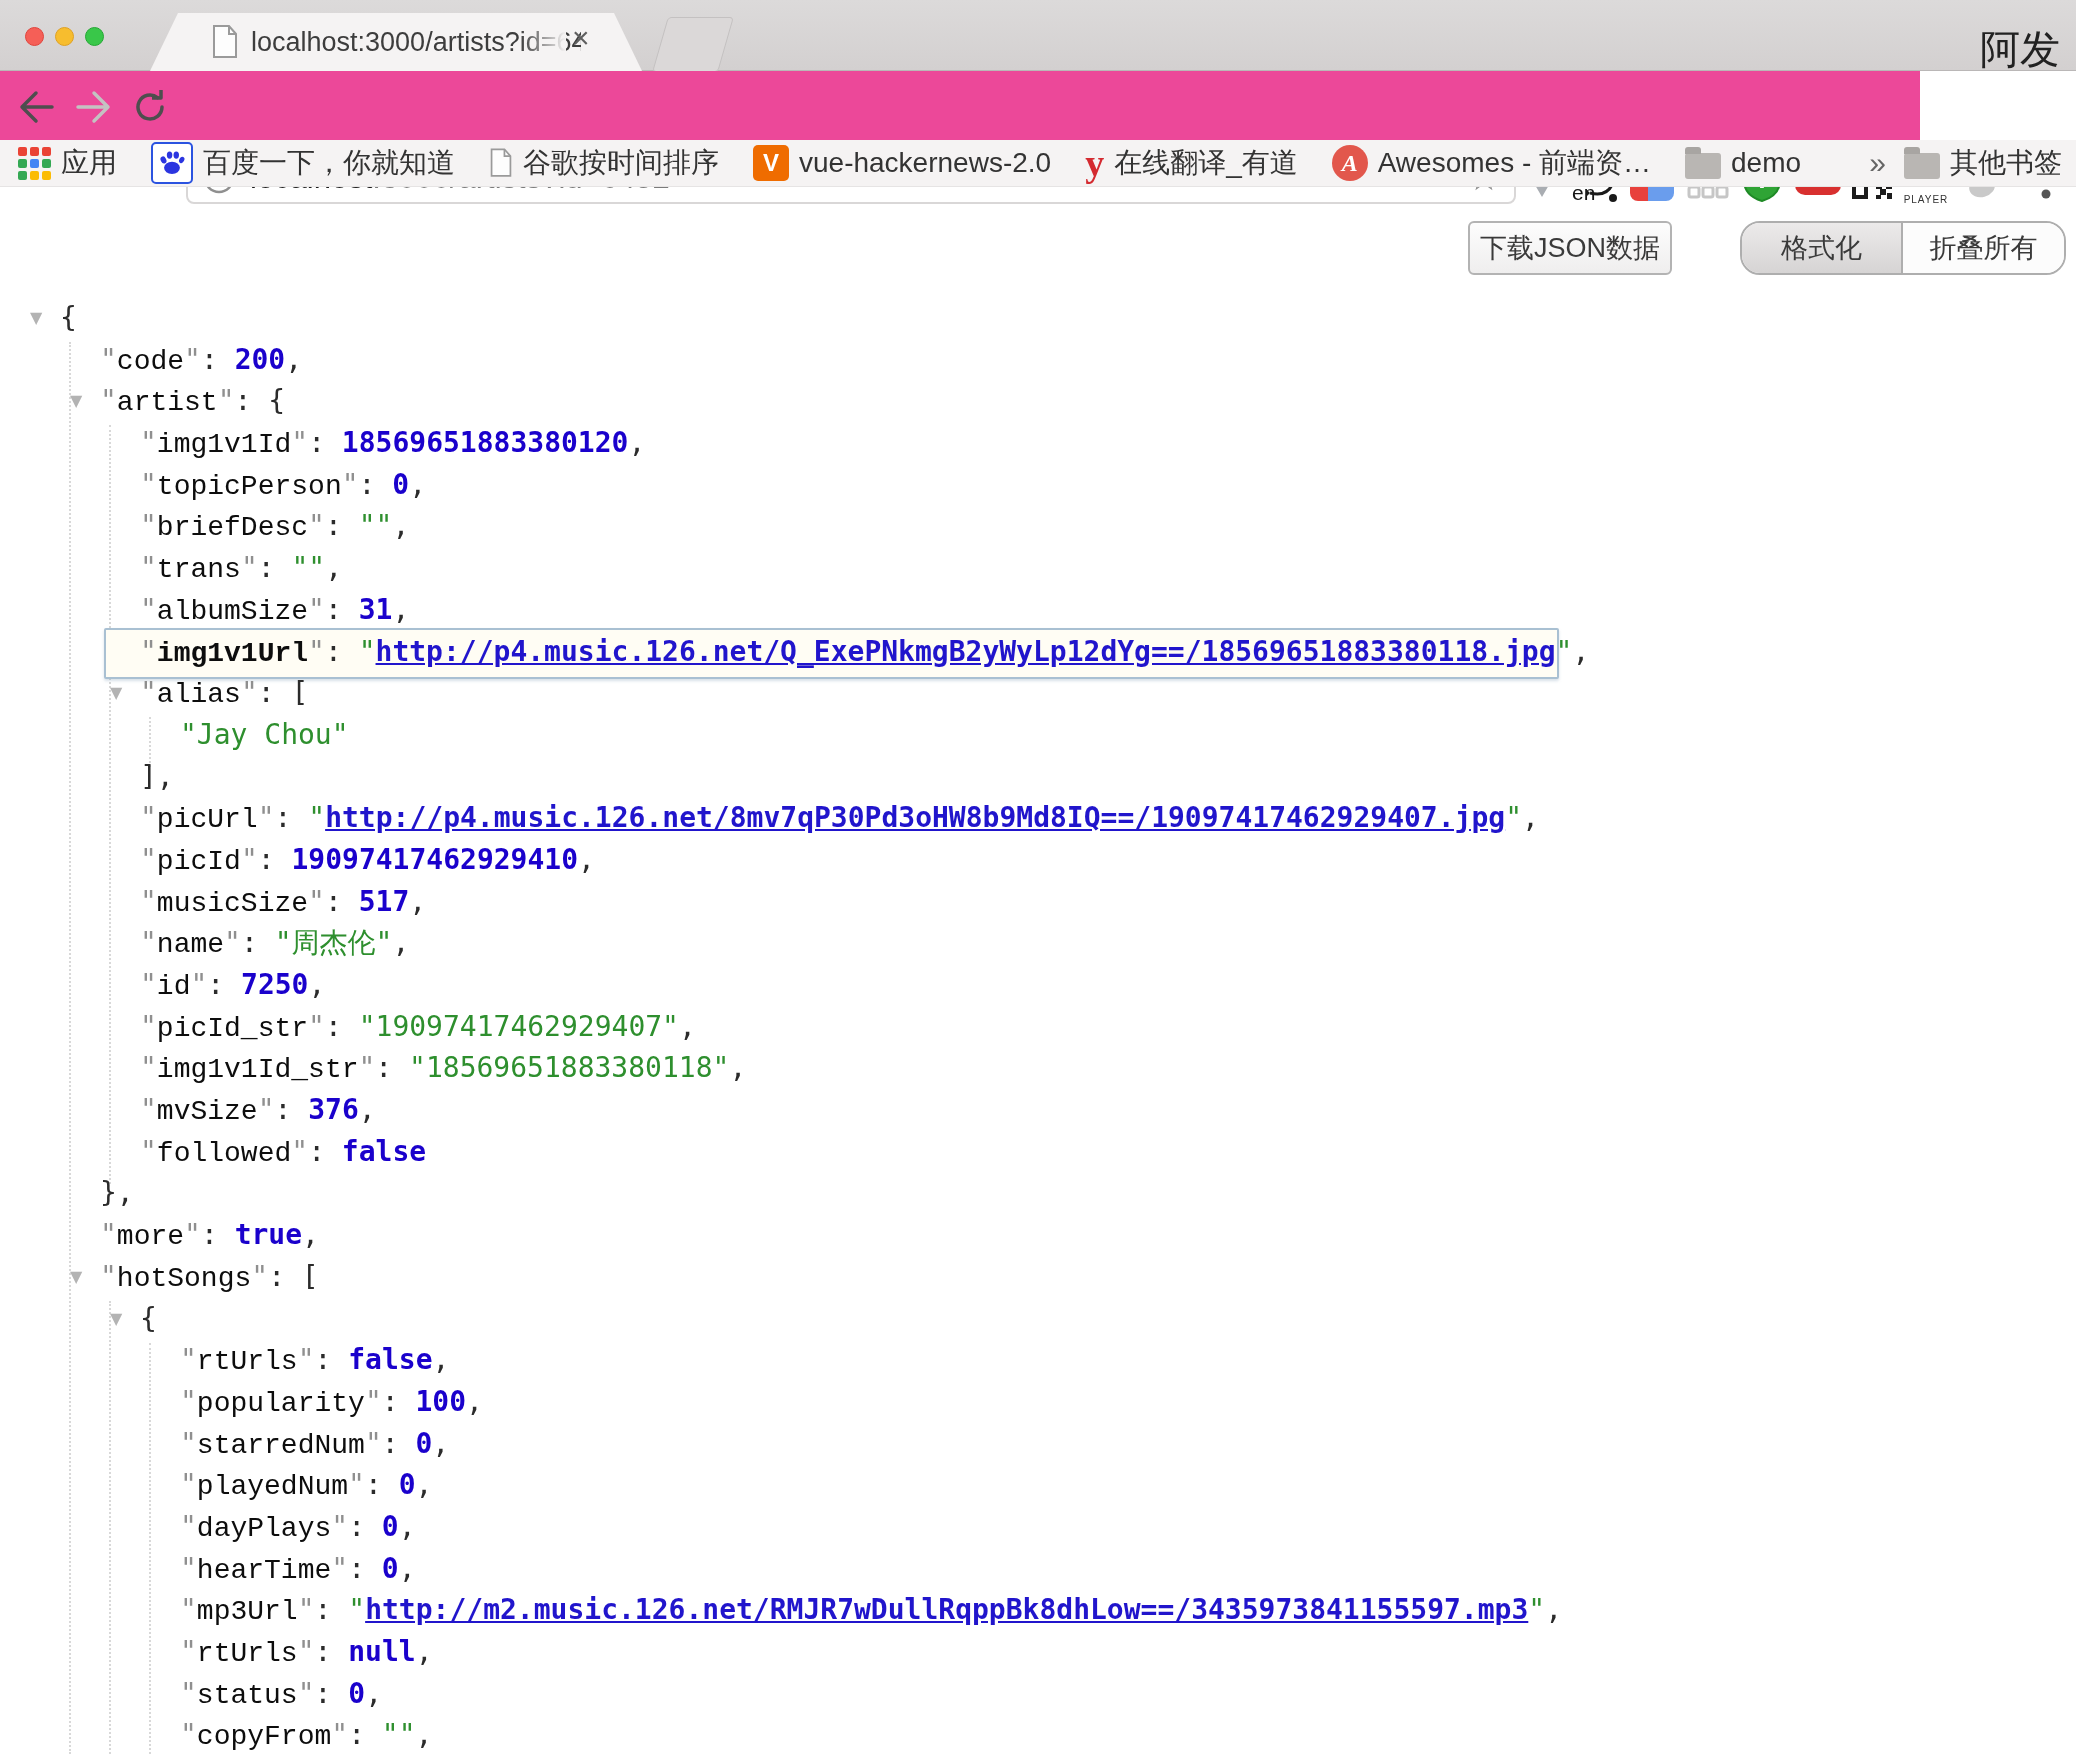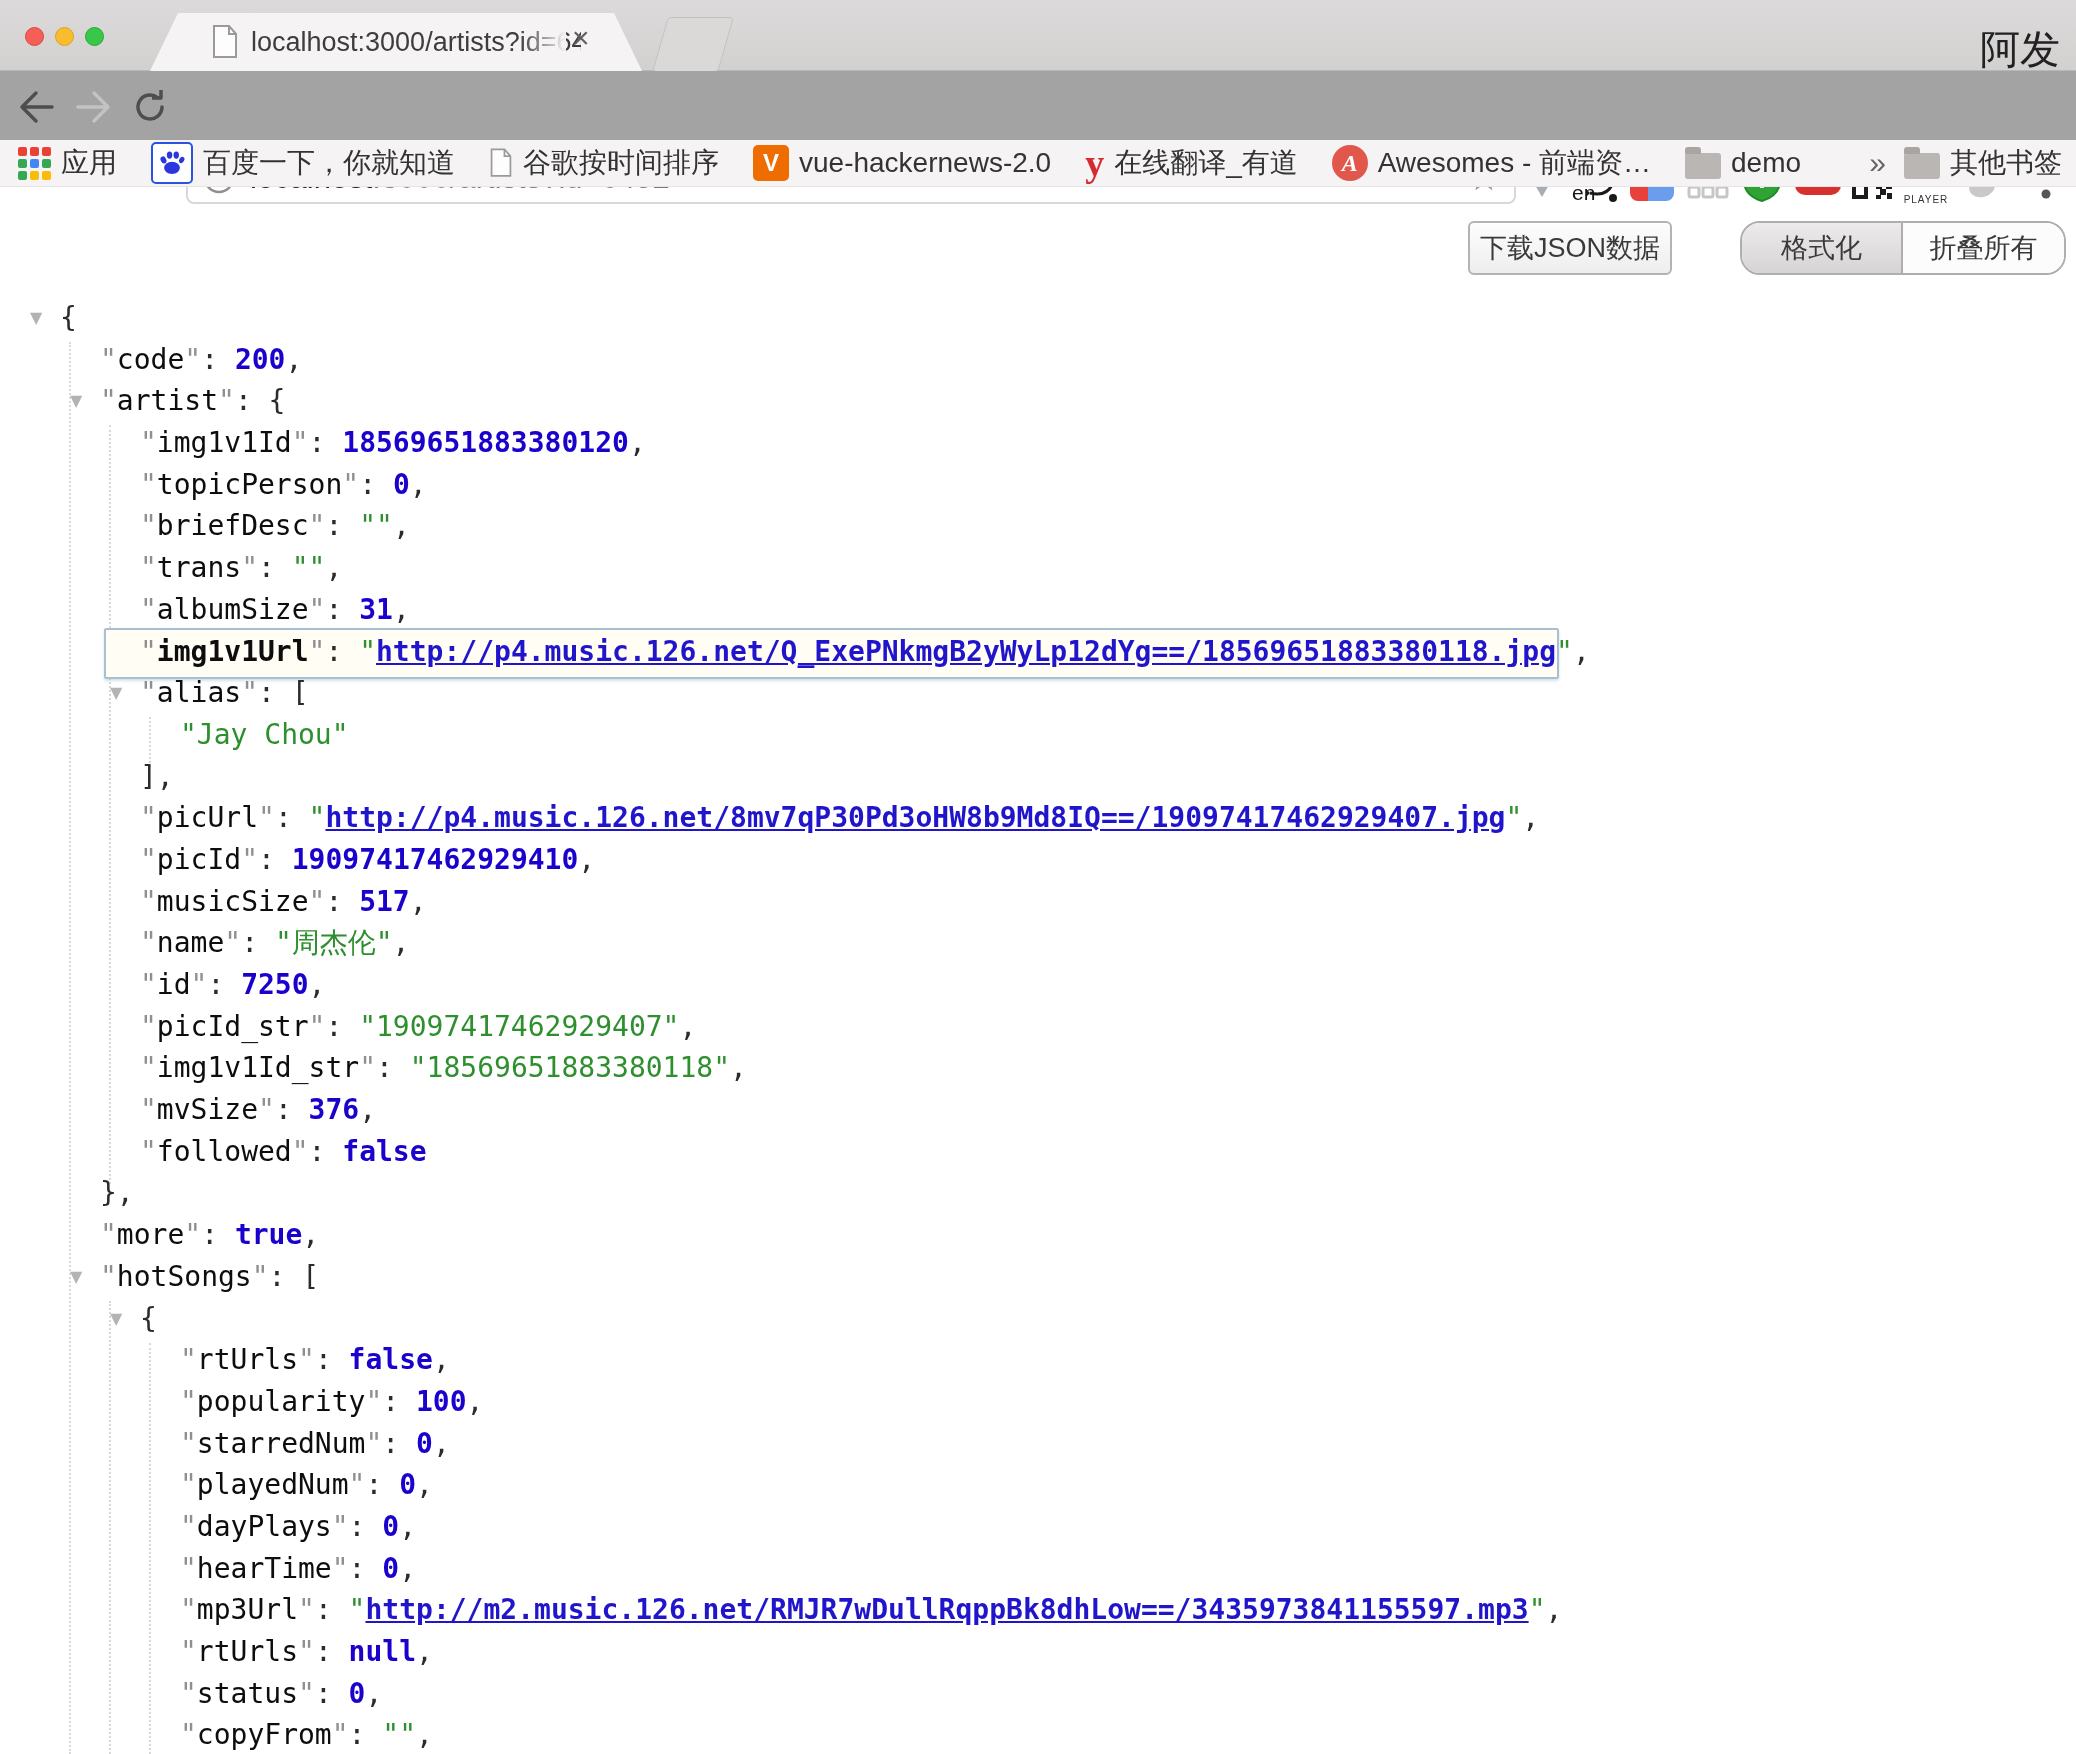--- a/index.html
+++ b/index.html
@@ -19,21 +19,21 @@
        clip-path:polygon(28px 0,464px 0,492px 58px,0 58px);
        display:flex;align-items:center;justify-content:center;gap:12px;}
   .tab-title{font-size:27px;color:#3d3d3d;max-width:330px;overflow:hidden;white-space:nowrap;position:relative;}
   .tabfade{position:absolute;left:520px;top:18px;width:46px;height:44px;
            background:linear-gradient(to right,rgba(245,243,243,0),#f5f3f3);}
   .tab-close{position:absolute;left:572px;top:18px;font-size:30px;color:#5f5f5f;line-height:40px;}
   .newtab{position:absolute;left:660px;top:17px;width:64px;height:53px;background:#dbd8d8;
           border:1px solid #c4c1c1;transform:skewX(-16deg);border-radius:4px;}
 
   
-  .toolbar{position:absolute;left:0;top:71px;width:2076px;height:69px;background:#a3a3a3;}
+  .toolbar{position:absolute;left:0;top:71px;width:1920px;height:69px;background:#ec4899;}
   .navbtn{position:absolute;top:14px;width:44px;height:44px;display:flex;align-items:center;justify-content:center;}
   .omnibox{position:absolute;left:186px;top:81px;width:1326px;height:48px;background:#fff;
            border:2px solid #d9d7d7;border-radius:8px;display:flex;align-items:center;}
   .url{font-size:31px;margin-left:14px;white-space:nowrap;}
   .url .host{color:#1c1c1c;}
   .url .rest{color:#7b7b7b;}
   .omni-star{margin-left:auto;margin-right:14px;font-size:36px;color:#8d8d8d;line-height:36px;}
   .ext{position:absolute;top:84px;width:48px;height:48px;display:flex;align-items:center;justify-content:center;}
 
   
@@ -64,21 +64,21 @@
   .btn-format{width:161px;background:linear-gradient(#eceaea,#d6d4d4);border-right:2px solid #aeaeae;}
   .btn-collapse{width:161px;background:#fcfcfc;}
 
   
   #json-view{position:absolute;left:0;top:297px;width:2076px;height:1457px;
              font-family:"DejaVu Sans Mono",monospace;font-size:28px;overflow:hidden;}
   .jrow{position:relative;height:41.7px;line-height:41.7px;white-space:nowrap;}
   .rc{position:relative;z-index:2;}
   .tri{position:absolute;top:0;z-index:2;font-size:16px;color:#b3b3b3;font-family:"DejaVu Sans",sans-serif;}
   .kq{color:#8f8f8f;}
-  .jk{color:#0d0d0d;}
+  .jk{color:#0d0d0d;font-family:Liberation Mono, monospace;}
   .jk.b{font-weight:bold;}
   .jp,.jb{color:#2b2b2b;}
   .jn{color:#1a01cc;font-weight:bold;}
   .js{color:#2e8f2e;}
   .jlink{color:#2115cc;font-weight:bold;text-decoration:underline;cursor:pointer;}
   .hlbox{position:absolute;left:104px;width:1451px;top:-3px;height:47px;background:#fffdf4;
          border:2px solid #a9c0d2;border-radius:2px;box-shadow:0 2px 3px rgba(140,165,190,.35);z-index:1;}
   .guide{position:absolute;width:0;border-left:2px dotted #d8d8d8;z-index:0;}
 </style>
 </head>

